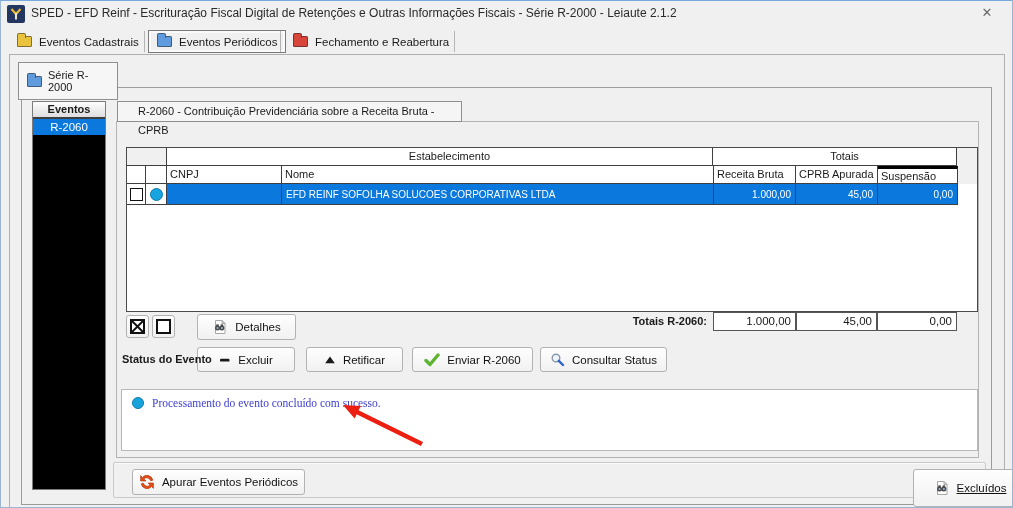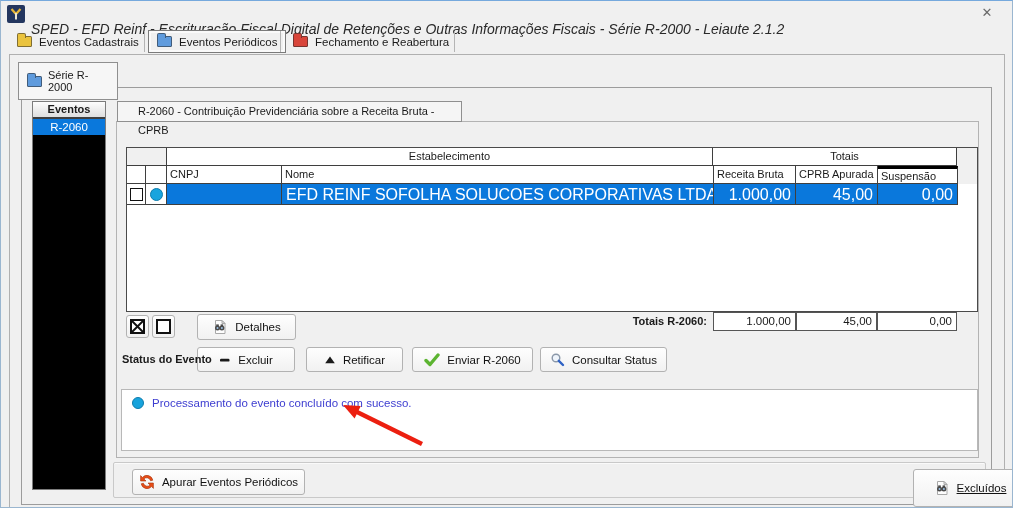--- a/index.html
+++ b/index.html
@@ -7,21 +7,21 @@
   .window {
     position:relative; width:1013px; height:508px;
     background:#f0f0f0; overflow:hidden;
     font-family:"Liberation Sans", sans-serif;
     font-size:11px; color:#1a1a1a;
     border:1px solid #9ab6d0; border-top:1px solid #76a9dd;
   }
   
   .titlebar { position:absolute; left:0; top:0; width:100%; height:26px; }
   .app-icon { position:absolute; left:6px; top:4px; width:18px; height:18px; }
-  .win-title { position:absolute; left:30px; top:16px; line-height:24px; color:#2a2a2a; font-size:14px; white-space:nowrap;font-style:italic; }
+  .win-title { position:absolute; left:30px; top:0; line-height:24px; color:#2a2a2a; font-size:12px; white-space:nowrap; }
   .win-close { position:absolute; right:14px; top:2px; width:22px; height:20px; text-align:center; line-height:20px; color:#6a6a6a; font-size:13px; cursor:default; }
   
   .tabbar { position:absolute; left:0; top:28px; height:25px; width:100%; }
   .mtab { position:absolute; top:1px; height:23px; display:flex; align-items:center; gap:7px; padding:0 8px; font-size:11.5px; }
   .mtab.selected { border:1px solid #7b7b7b; box-shadow:inset 0 0 0 2px #fafafa; background:#f0f0f0; }
   .tab-sep { position:absolute; top:2px; width:1px; height:21px; background:#b4b4b4; }
   .folder { position:relative; width:15px; height:11px; border-radius:1.5px; border:1px solid rgba(40,40,40,.55); flex:0 0 auto; }
   .folder::before { content:""; position:absolute; top:-4px; left:-1px; width:7px; height:4px;
     border:1px solid rgba(40,40,40,.55); border-bottom:none; border-radius:2px 2px 0 0; background:inherit; }
   .folder-yellow { background:#eac33e; }
@@ -45,21 +45,21 @@
   
   .grid { position:absolute; left:125px; top:146px; width:852px; height:165px; background:#fff; border:1px solid #4a4a4a; z-index:2; }
   .g-row { display:flex; }
   .g-cell { border-right:1px solid #3f3f3f; border-bottom:1px solid #3f3f3f; background:#fff; overflow:hidden; white-space:nowrap; }
   .g-blank { background:#f0f0f0; border-right:none; border-bottom:1px solid #3f3f3f; }
   .g-filler { background:#f0f0f0; border-right:none; border-bottom:none; }
   .gh { height:18px; line-height:17px; text-align:center;padding-left:20px; }
   .ch { height:18px; line-height:17px; padding-left:3px; }
   .susp-head { border-top:3px solid #000; line-height:14px; }
   .dr { height:21px; line-height:21px; }
-  .sel-blue { background:#0a78dc; color:#fff; font-size:16px; }
+  .sel-blue { background:#0a78dc; color:#fff; font-size:10px; }
   .num { text-align:right; padding-right:4px; }
   .cellbox { display:flex; align-items:center; justify-content:center; }
   .chk { width:13px; height:13px; border:1.5px solid #111; background:#fff; }
   .dot { width:13px; height:13px; border-radius:50%; background:#18a4de; border:1px solid #0d7cad; }
   
   .totals-label { position:absolute; left:555px; top:314px; width:151px; text-align:right; font-weight:bold; z-index:2; }
   .tot-box { position:absolute; top:311px; height:19px; background:#fff; border:1px solid #555;
     line-height:17px; text-align:right; padding-right:4px; font-size:11.5px; z-index:2; }
   .tot-1 { left:712px; width:83px; }
   .tot-2 { left:795px; width:81px; }
@@ -74,21 +74,21 @@
   .btn-retificar{ left:305px; top:346px; width:97px;  height:25px; }
   .btn-enviar   { left:411px; top:346px; width:121px; height:25px; }
   .btn-consultar{ left:539px; top:346px; width:127px; height:25px; }
   .btn-apurar   { left:131px; top:468px; width:173px; height:26px; }
   .btn-excluidos{ left:912px; top:468px; width:114px; height:38px;text-decoration:underline; }
   .mini-chk { width:15px; height:15px; border:2px solid #111; background:#fff; position:relative; }
   .mini-chk svg { position:absolute; left:-2px; top:-2px; }
   
   .status-label { position:absolute; left:121px; top:352px; font-weight:bold; z-index:2; }
   .status-box { position:absolute; left:120px; top:388px; width:857px; height:62px; background:#fff; border:1px solid #b8b8b8; z-index:2; }
-  .status-line { display:flex; align-items:center; gap:8px; padding:7px 12px 0 10px; }
+  .status-line { display:flex; align-items:center; gap:8px; padding:7px 12px 0 10px;font-family:Liberation Serif, serif; }
   .status-dot { width:12px; height:12px; border-radius:50%; background:#17a3dc; border:1px solid #0d7cad; flex:0 0 auto; }
   .status-msg { color:#3d3dd0; font-size:11.5px; }
   
   .arrow-svg { position:absolute; left:330px; top:396px; z-index:5; }
   
   .bottom-strip { position:absolute; left:112px; top:461px; width:873px; height:36px;
     background:#f0f0f0; border:1px solid #c9c9c9; border-radius:2px; box-shadow:inset 0 1px 0 #fafafa; z-index:2; }
   .icon { flex:0 0 auto; display:inline-flex; }
 </style>
 </head>

